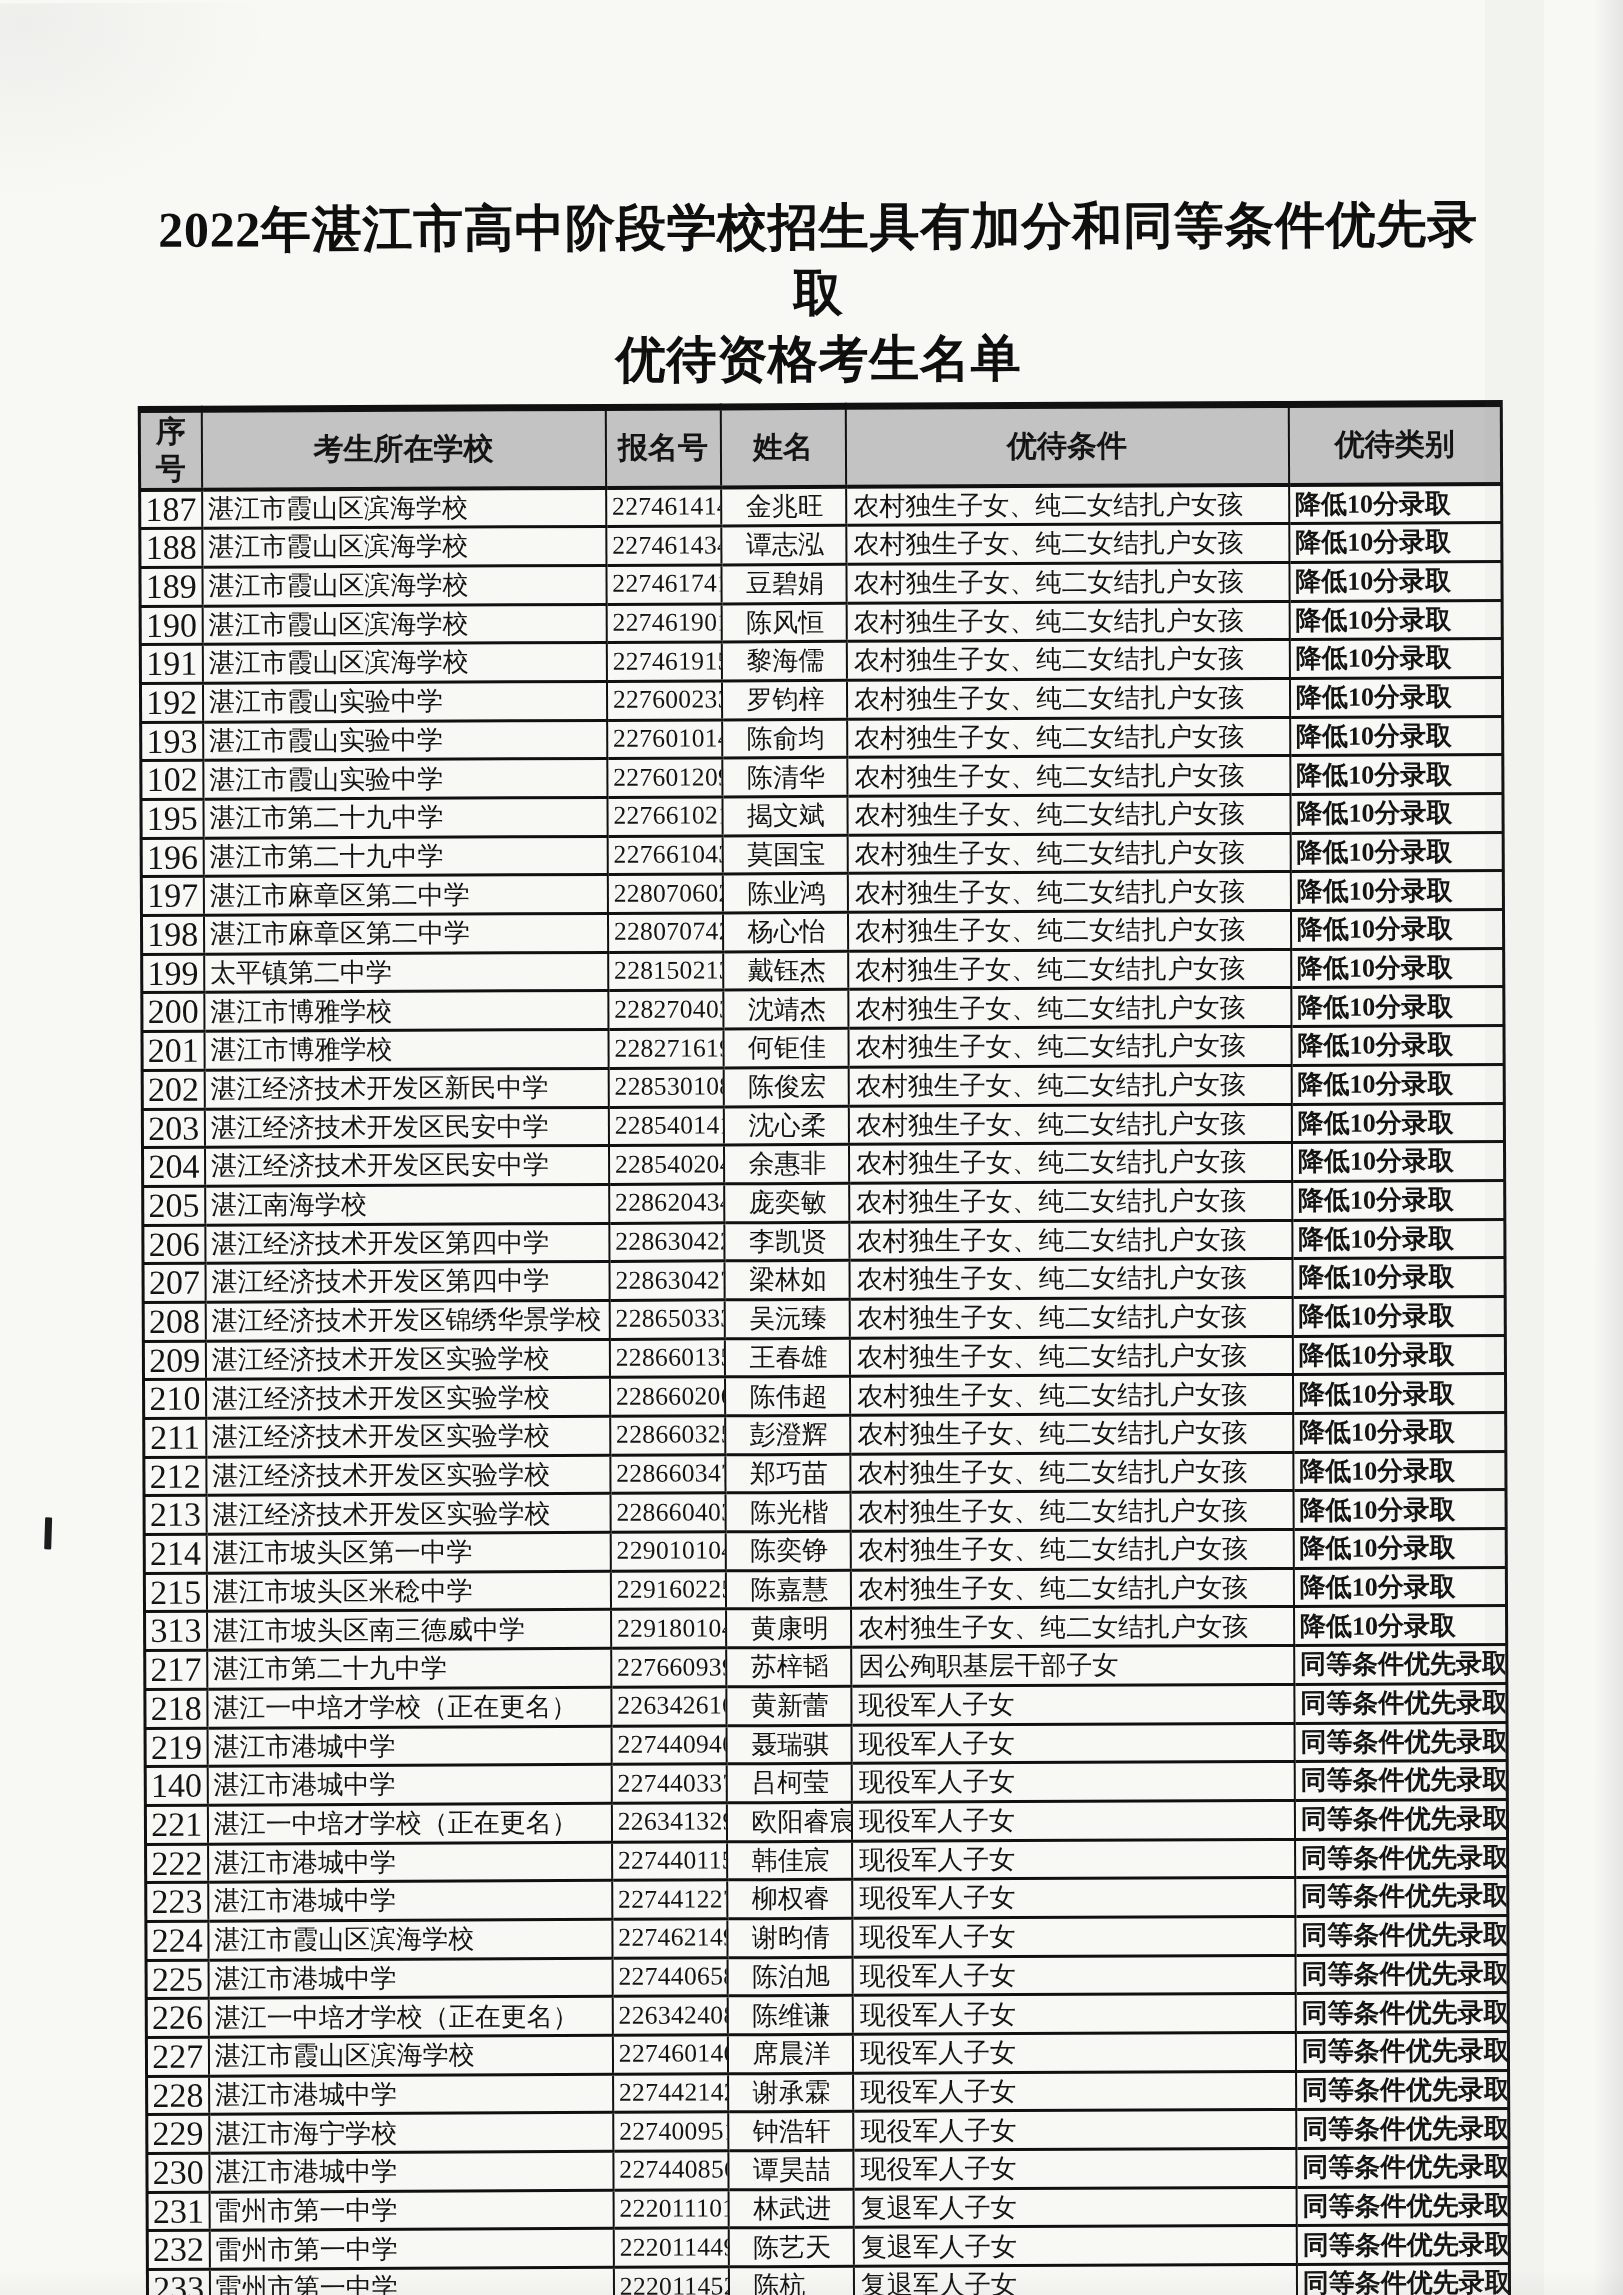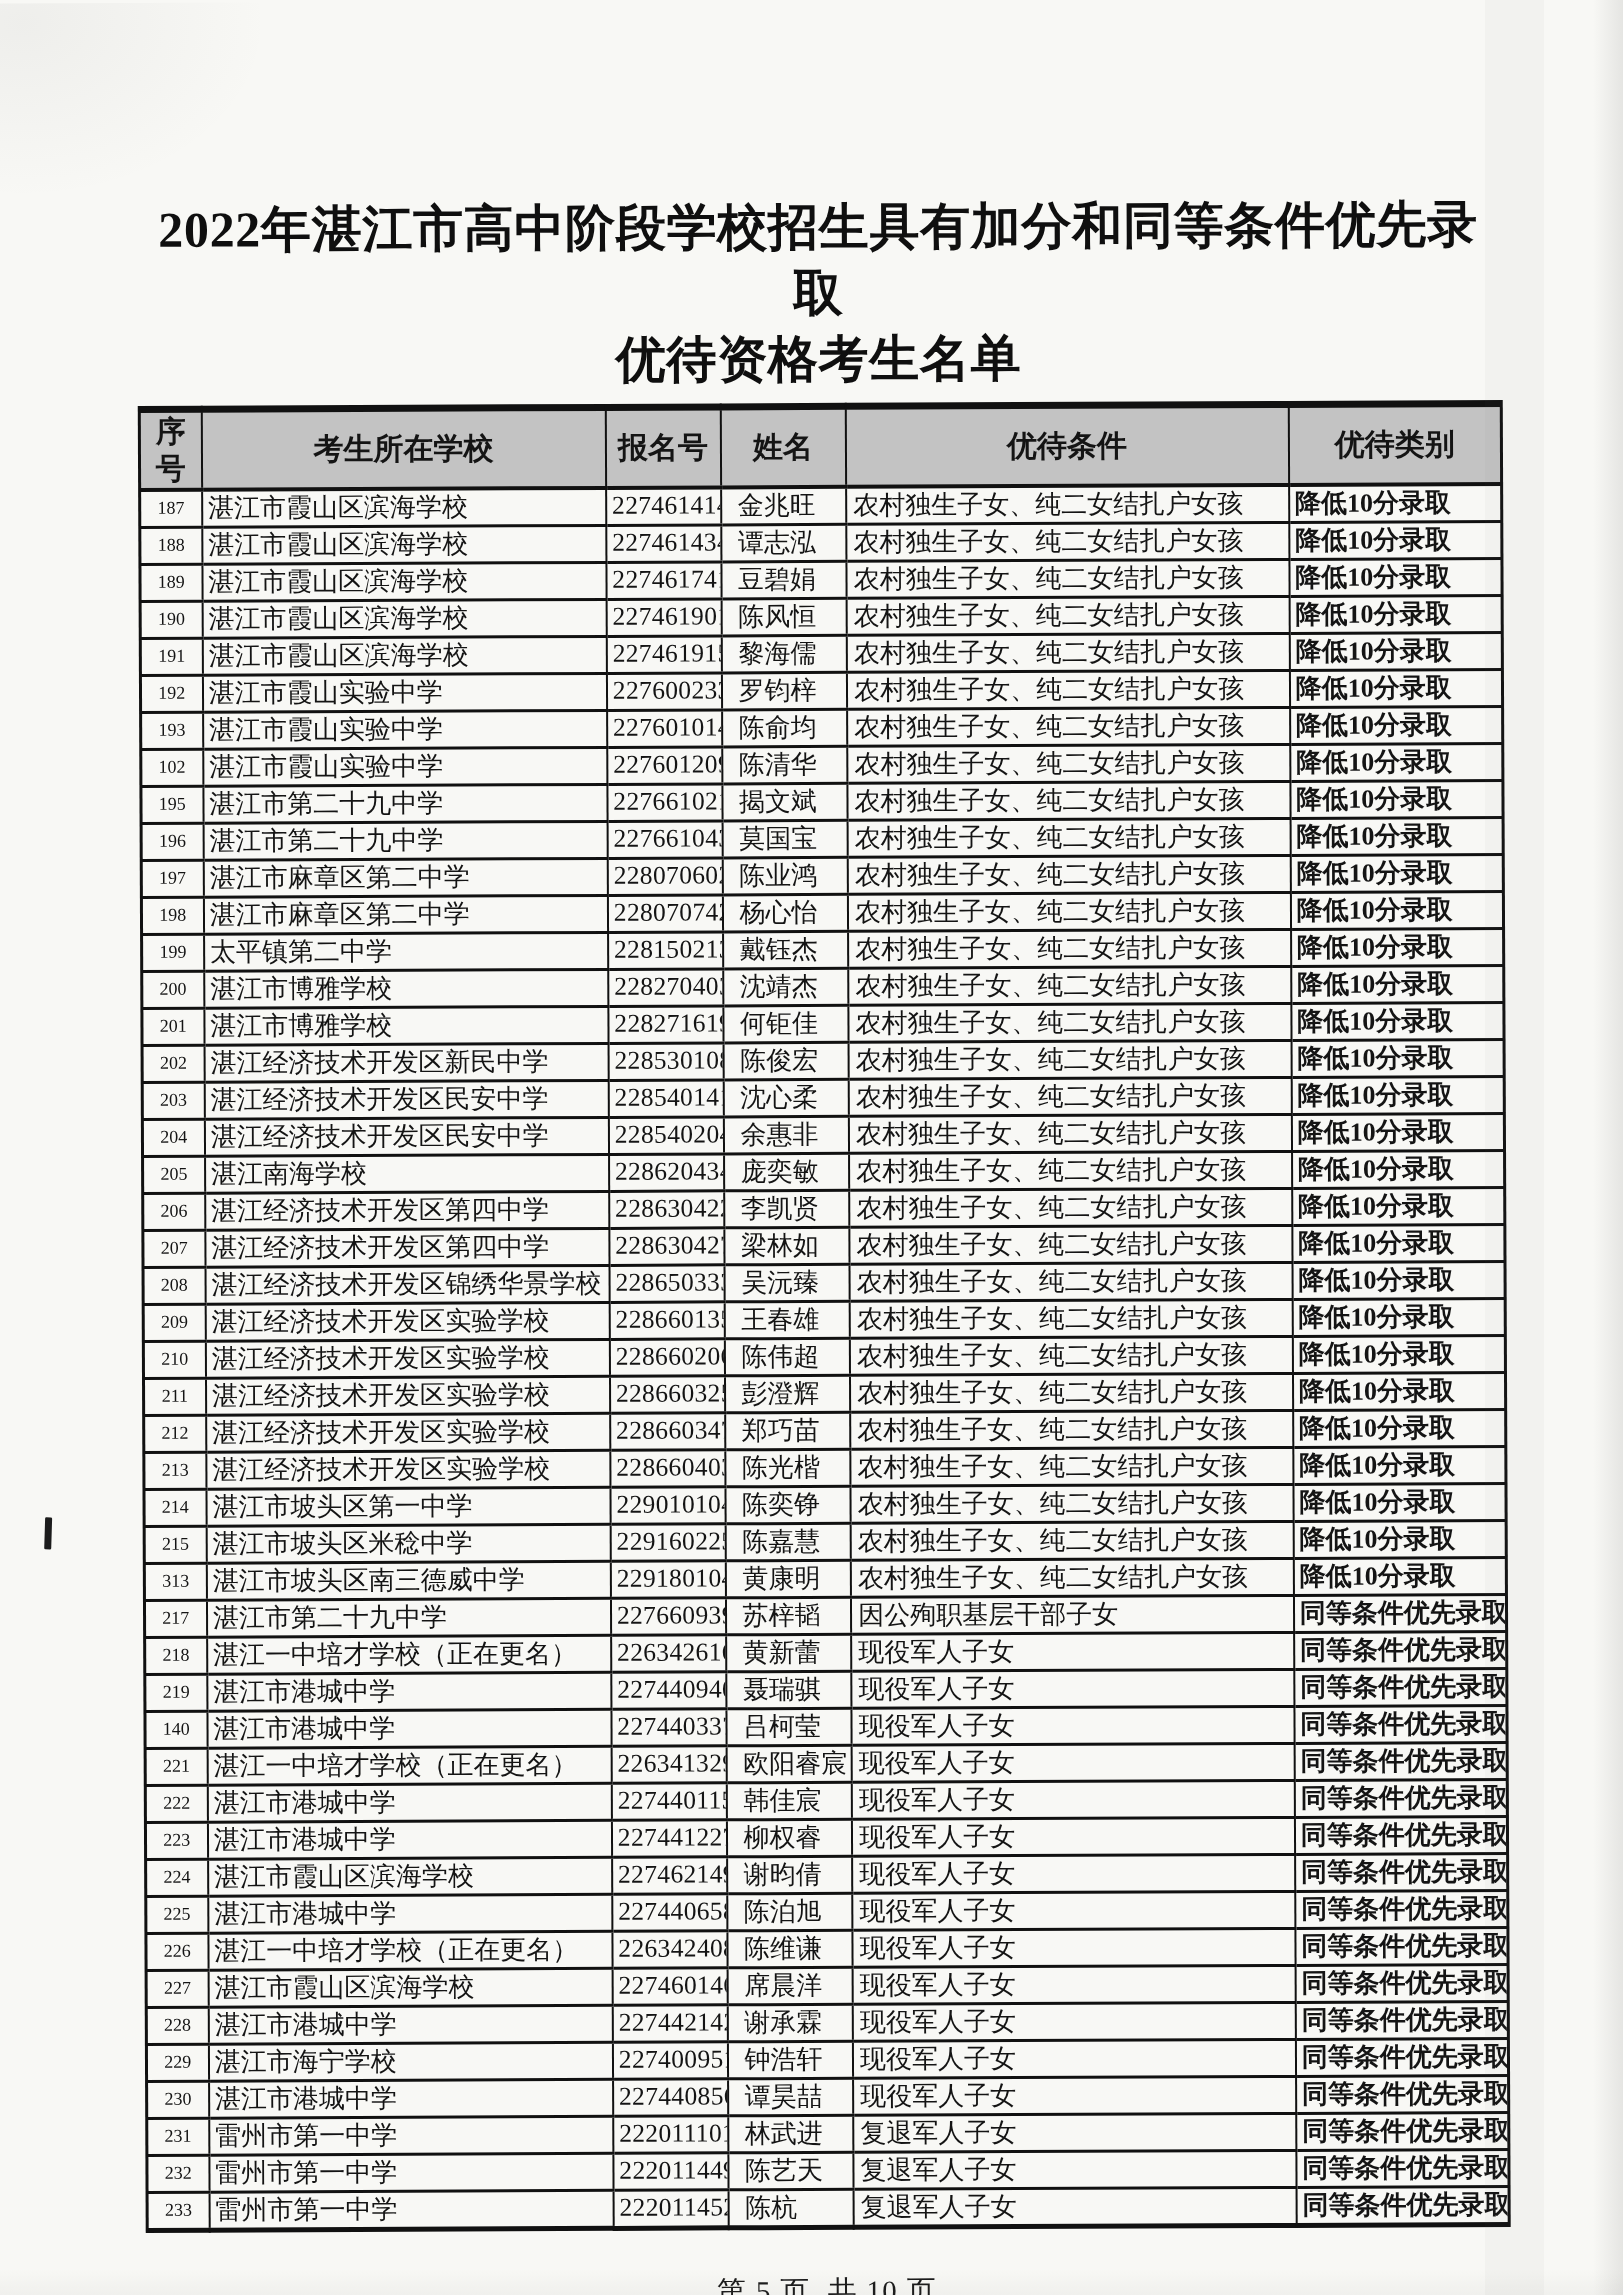--- a/index.html
+++ b/index.html
@@ -58,24 +58,24 @@
     font-size: 26px;
     vertical-align: middle;
     padding: 0;
     line-height: 1.05;
     white-space: nowrap;
     overflow: hidden;
     border-left: 2px solid var(--line, #111111);
     border-right: 2px solid var(--line, #111111);
     border-top: 3.3px solid var(--line, #111111);
   }
-  td.c0 { text-align: center; font-size: 18px; border-radius: 10px; }
+  td.c0 { text-align: center; font-size: 34px; border-radius: 10px; }
   td.c1 { padding-left: 5.3px; }
   td.c2 { padding-left: 5.3px; font-size: 25.6px; letter-spacing: 0.3px; }
-  td.c3 { padding-left: 16px; margin-top: 46px; }
+  td.c3 { padding-left: 24px; margin-top: 46px; }
   td.c4 { padding-left: 6.6px; }
   td.c5 { padding-left: 5.3px; font-weight: bold; }
   .page-footer {
     margin-top: 42px;
     text-align: center;
     font-size: 29px;
     letter-spacing: 1.3px;
     color: #1a1a1a;
   }
   

